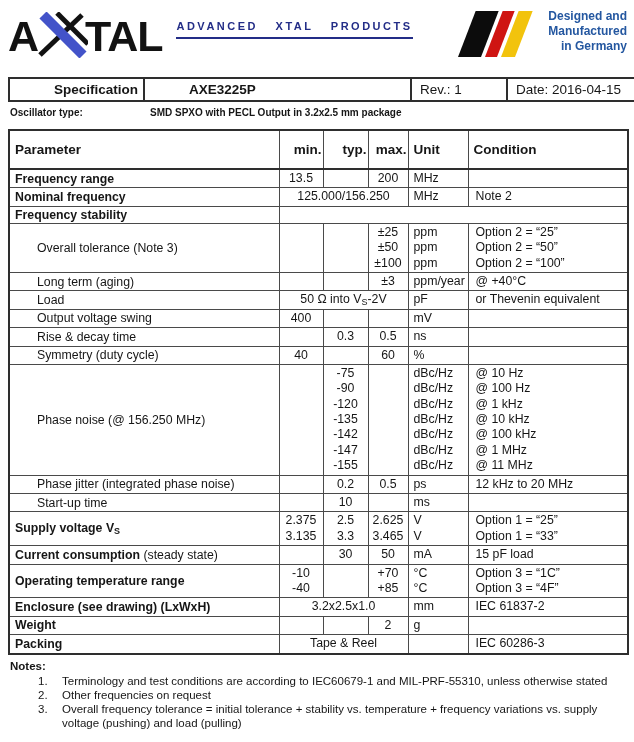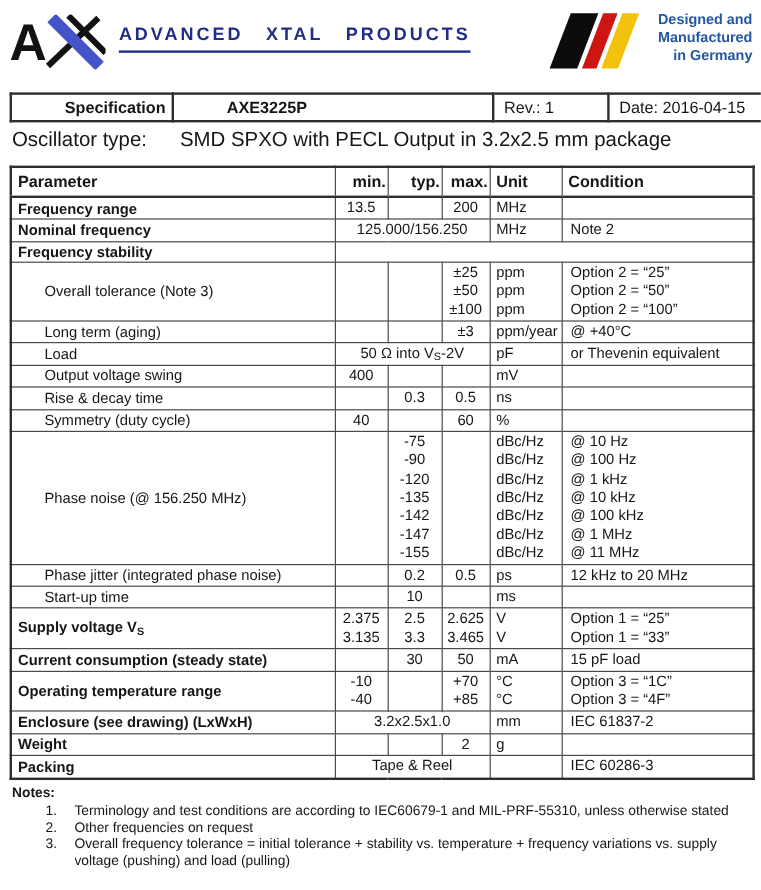--- a/index.html
+++ b/index.html
@@ -12,51 +12,51 @@
   body{width:634px; height:742px; overflow:hidden;
        font-family:"Liberation Sans", sans-serif; color:var(--ink);}
   .page{padding:6px 7px 0 8px; width:634px;}
 
   
   header{display:flex; align-items:flex-start; height:64px;}
   .logo{display:flex; align-items:center; height:56px; margin-top:2px;}
   .logo .ltr{font-size:43px; font-weight:bold; letter-spacing:-1px; color:#121212; line-height:52px;}
   .logo-x{width:52px; height:46px; margin:0 -3px 2px -2px;}
   .tagline-wrap{margin:14px 0 0 14px;}
-  .tagline{color:var(--navy); font-weight:bold; font-size:15px; letter-spacing:2.5px;
+  .tagline{color:var(--navy); font-weight:bold; font-size:11px; letter-spacing:2.5px;
            word-spacing:12px; border-bottom:2px solid var(--navy); padding-bottom:5px; white-space:nowrap;}
   .made{margin-left:auto; display:flex; align-items:flex-start; margin-top:3px;}
   .flag{display:flex; margin-right:8px; margin-top:2px; transform:skewX(-21deg); transform-origin:bottom left;}
   .flag i{display:block; height:46px;}
   .flag .s1{width:23px; background:#0c0c0c; margin-right:4px;}
   .flag .s2{width:12px; background:var(--flag-red); margin-right:4px;}
   .flag .s3{width:14px; background:var(--flag-gold);}
   .made-txt{color:var(--made-blue); font-weight:bold; font-size:12px; line-height:15px; text-align:right; width:104px;}
 
   
   table{border-collapse:collapse; table-layout:fixed;}
   .spec-bar{width:619px; margin-top:7px; border:2px solid var(--grid-heavy);}
   .spec-bar td{border:2px solid var(--grid-heavy); font-size:13.5px; padding:3px 8px; white-space:nowrap;}
   .spec-bar td.b{font-weight:bold;padding-left:44px;}
   .spec-bar .w1{width:135px;} .spec-bar .w2{width:267px;} .spec-bar .w3{width:96px;} .spec-bar .w4{width:142px;}
 
   
-  .osc{margin:5px 0 0 2px; font-weight:normal; font-size:17px;}
+  .osc{margin:5px 0 0 2px; font-weight:bold; font-size:10px;}
   .osc-label{display:inline-block; width:140px;}
 
   
   .main{width:619px; margin-top:11px; border:2px solid var(--grid-heavy);}
   .main th,.main td{border:1px solid var(--grid); vertical-align:middle;}
-  .main thead th{font-size:13.5px; font-weight:bold; height:25px; border-bottom:2px solid var(--grid-heavy); text-align:left; padding:2px 5px;}
+  .main thead th{font-size:13.5px; font-weight:bold; height:39px; border-bottom:2px solid var(--grid-heavy); text-align:left; padding:2px 5px;}
   .main thead th.c{text-align:right; padding:2px 1px;}
   .main td{font-size:12.3px; padding:1px 3px;}
   .main td.p{padding-left:5px;}
   .main td.p.b{font-weight:bold;}
   .main td.p.ind{padding-left:27px;}
-  .main td .reg{font-weight:bold;}
+  .main td .reg{font-weight:normal;}
   .main td.c{text-align:center; padding:1px 1px;}
   .main td.u{padding-left:5px;}
   .main td.cond{padding-left:7px;}
   .main .ln{line-height:15.4px; height:15.4px; white-space:nowrap;}
   sub{font-size:9px; vertical-align:-2px;}
 
   
   .notes{margin-top:4px; font-size:11.5px;}
   .notes-label{font-weight:bold; margin-left:2px; line-height:15px;}
   .note{display:flex; line-height:14px;}
@@ -69,20 +69,21 @@
 <div class="page">
 
   <header>
     <div class="logo">
       <span class="ltr">A</span>
       <svg class="logo-x" viewBox="0 0 52 46" aria-hidden="true">
         <path d="M4 43 L46 3" stroke="#121212" stroke-width="5" fill="none"></path>
         <path d="M21 1 L52 32" stroke="#121212" stroke-width="5" fill="none"></path>
         <path d="M7 3 L47 43" stroke="#4353c9" stroke-width="10" fill="none"></path>
       </svg>
+      <span class="ltr">TAL</span>
     </div>
     <div class="tagline-wrap">
       <div class="tagline">ADVANCED XTAL PRODUCTS</div>
     </div>
     <div class="made">
       <div class="flag">
           <i class="s1"></i>
           <i class="s2"></i>
           <i class="s3"></i>
         </div>

